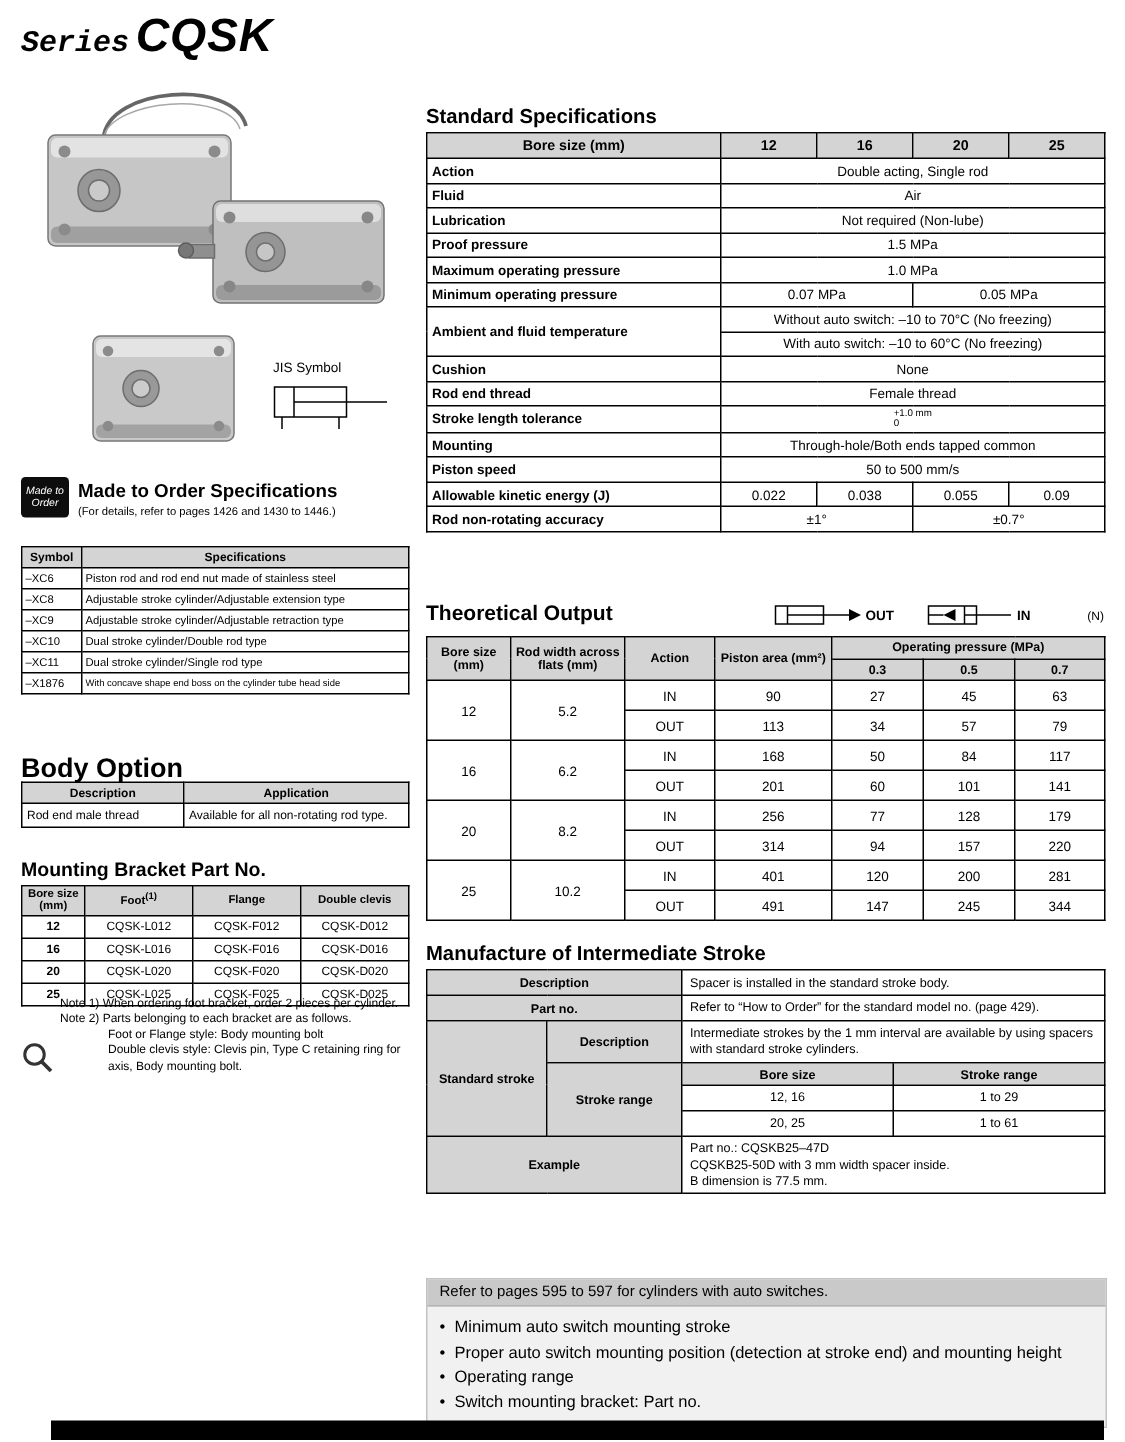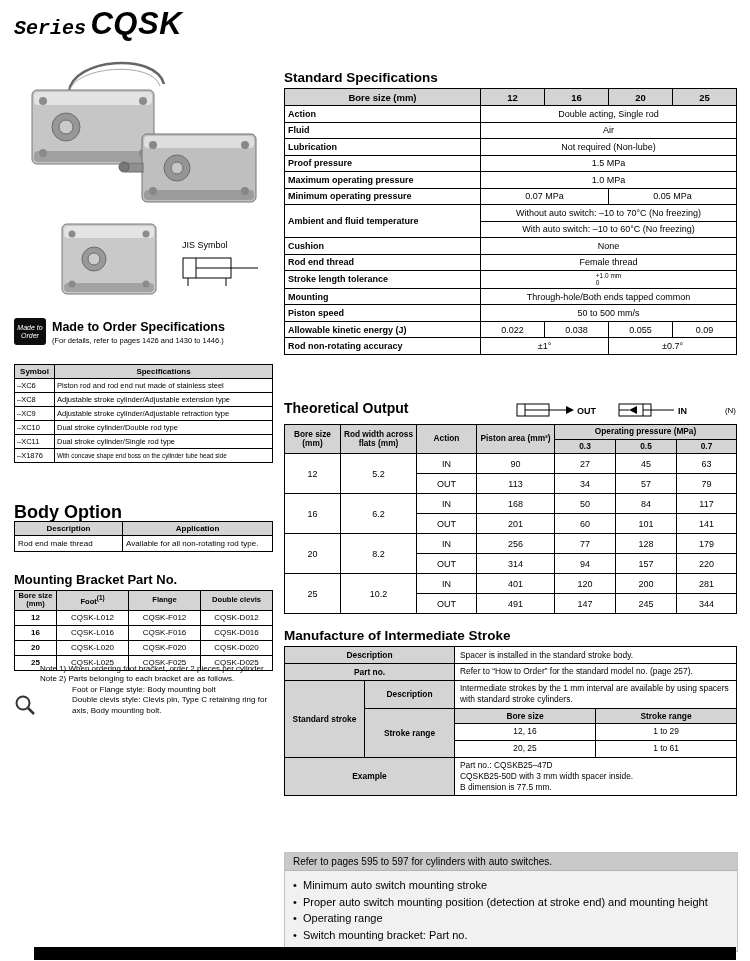--- a/index.html
+++ b/index.html
@@ -505,21 +505,21 @@
             <col style="width:141px">
             <col style="width:141px">
           </colgroup>
         <tbody>
             <tr>
           <th colspan="2">Description</th>
           <td colspan="2" class="left">Spacer is installed in the standard stroke body.</td>
         </tr>
         <tr>
           <th colspan="2">Part no.</th>
-          <td colspan="2" class="left">Refer to “How to Order” for the standard model no. (page 257).</td>
+          <td colspan="2" class="left">Refer to “How to Order” for the standard model no. (page 429).</td>
         </tr>
         <tr>
           <th rowspan="4">Standard stroke</th>
           <th>Description</th>
           <td colspan="2" class="left">Intermediate strokes by the 1 mm interval are available by using spacers with standard stroke cylinders.</td>
         </tr>
         <tr>
           <th rowspan="3">Stroke range</th>
           <th>Bore size</th>
           <th>Stroke range</th>

